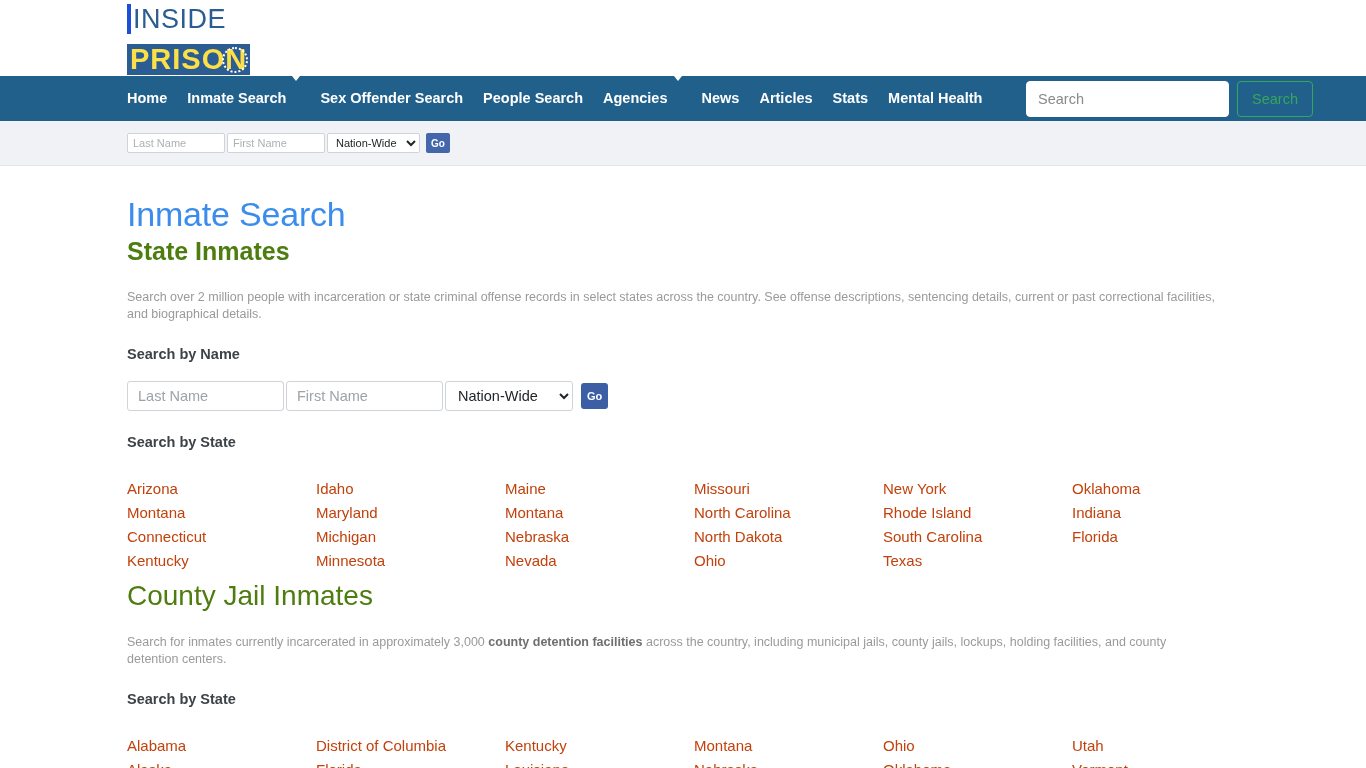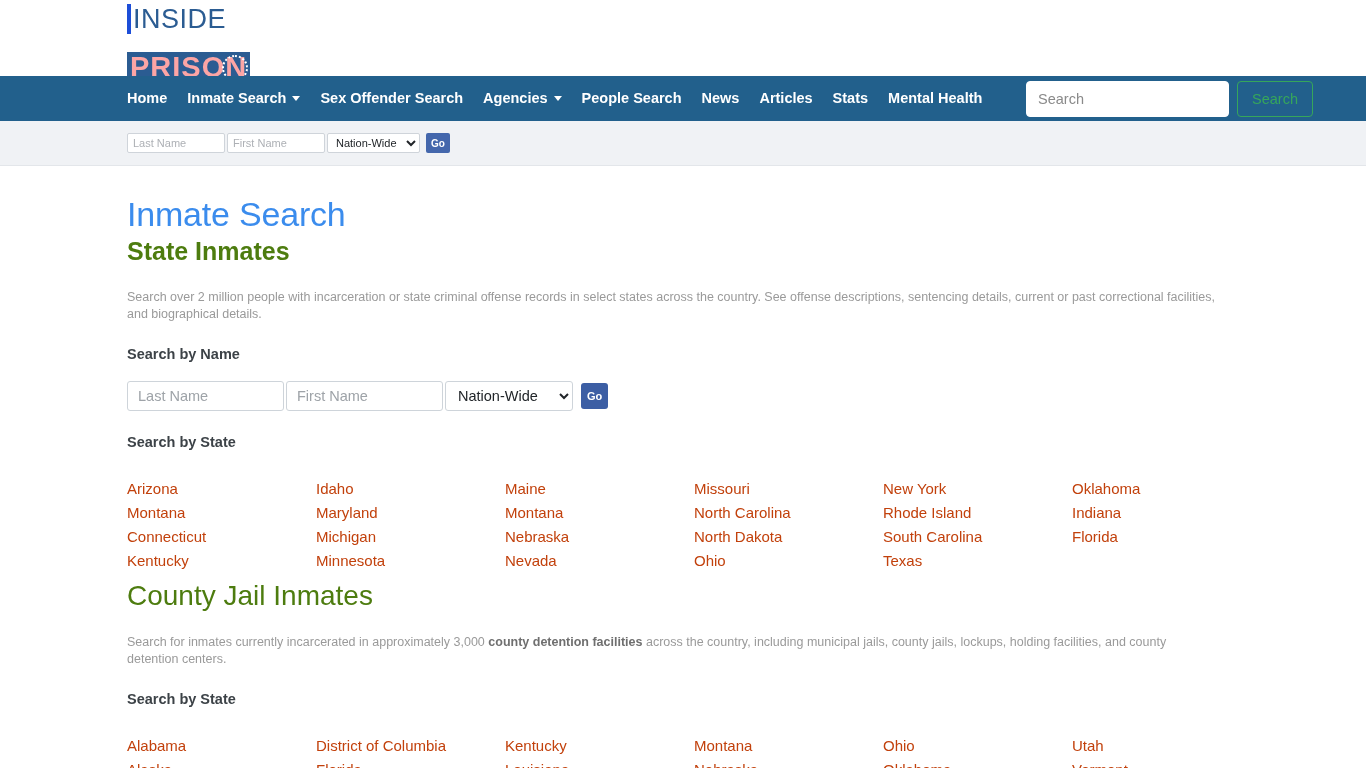--- a/index.html
+++ b/index.html
@@ -31,23 +31,23 @@
     font-family: "Liberation Sans", sans-serif;
     font-size: 27px;
     font-weight: 400;
     letter-spacing: 0.5px;
     color: #2b5c92;
     line-height: 30px;
     padding-left: 2px;
     border-left: 4px solid #1d4ed8;
   }
   .logo-line2 {
-    margin-top: 18px;
+    margin-top: 10px;
     background: #2b5c92;
-    color: #fca5a5;
+    color: #fde047;
     font-size: 29px;
     font-weight: 700;
     line-height: 31px;
     letter-spacing: 1px;
     padding: 0 3px;
     position: relative;
     display: inline-block;
   }
   .logo-ring {
     position: absolute;
@@ -75,21 +75,21 @@
   }
   .nav-item {
     color: #ffffff;
     font-size: 14.5px;
     font-weight: 700;
     padding: 0 10px;
     white-space: nowrap;
     cursor: pointer;
     line-height: 45px;
     display: inline-flex;
-    align-items: center;
+    align-items: flex-start;
   }
   .nav-item:first-child { padding-left: 0; }
   .caret {
     display: inline-block;
     margin-left: 6px;
     width: 0; height: 0;
     border-left: 4px solid transparent;
     border-right: 4px solid transparent;
     border-top: 5px solid #ffffff;
   }
@@ -305,25 +305,25 @@
         <span>Home</span>
       </span>
     <span class="nav-item">
         <span>Inmate Search</span>
         <i class="caret"></i>
       </span>
     <span class="nav-item">
         <span>Sex Offender Search</span>
       </span>
     <span class="nav-item">
+        <span>People Search</span>
+      </span>
+    <span class="nav-item">
         <span>Agencies</span>
         <i class="caret"></i>
-      </span>
-    <span class="nav-item">
-        <span>People Search</span>
       </span>
     <span class="nav-item">
         <span>News</span>
       </span>
     <span class="nav-item">
         <span>Articles</span>
       </span>
     <span class="nav-item">
         <span>Stats</span>
       </span>

